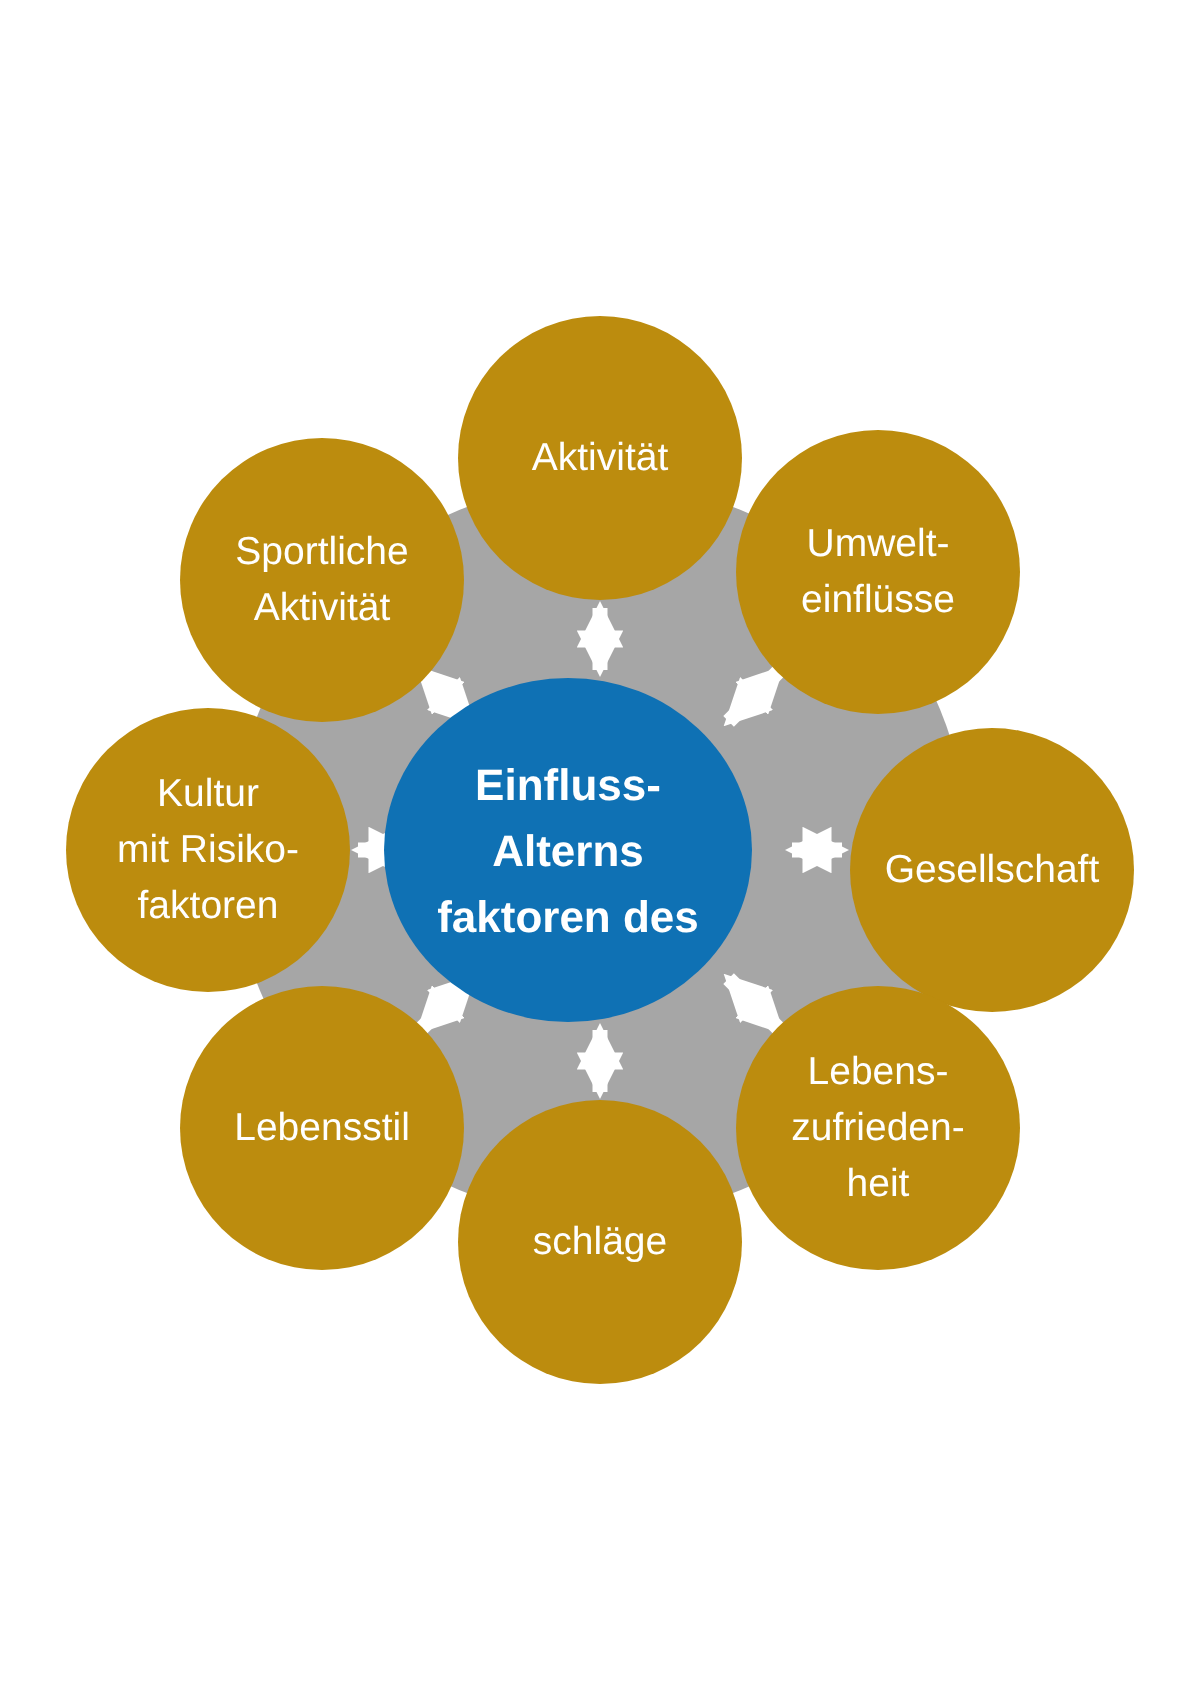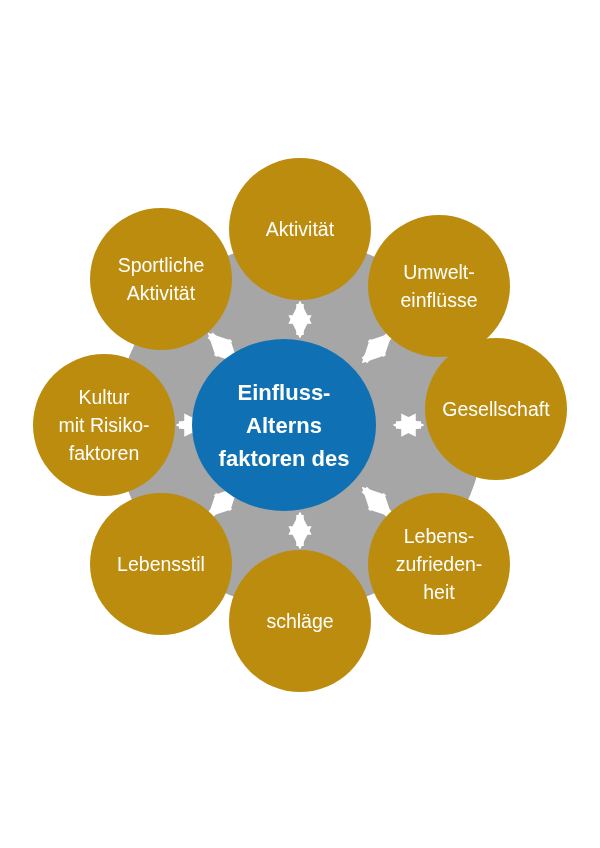--- a/index.html
+++ b/index.html
@@ -53,26 +53,26 @@
     background: var(--center, #0F71B4);
     font-size: 22px;
     line-height: 33px;
     font-weight: 700;
   }
   .node span { display: block; white-space: nowrap; }
 
   
   .pos-top          { left: 229px; top: 158px; }
   .pos-top-right    { left: 368px; top: 215px; }
-  .pos-right        { left: 425px; top: 338px; }
+  .pos-right        { left: 425px; top: 364px; }
   .pos-bottom-right { left: 368px; top: 493px; }
   .pos-bottom       { left: 229px; top: 550px; }
   .pos-bottom-left  { left:  90px; top: 493px; }
   .pos-left         { left:  33px; top: 354px; }
-  .pos-top-left     { left:  90px; top: 208px; align-items: center; }
+  .pos-top-left     { left:  90px; top: 219px; align-items: center; }
   .pos-center       { left: 192px; top: 339px; }
 </style>
 </head>
 <body>
 
 <div class="stage">
 
   <svg class="connector-layer" viewBox="0 0 600 848">
     <defs>
       <marker id="arrowEnd" viewBox="0 0 4 4" refX="3.4" refY="2" markerWidth="3.1" markerHeight="3.1" markerUnits="strokeWidth" orient="auto">

